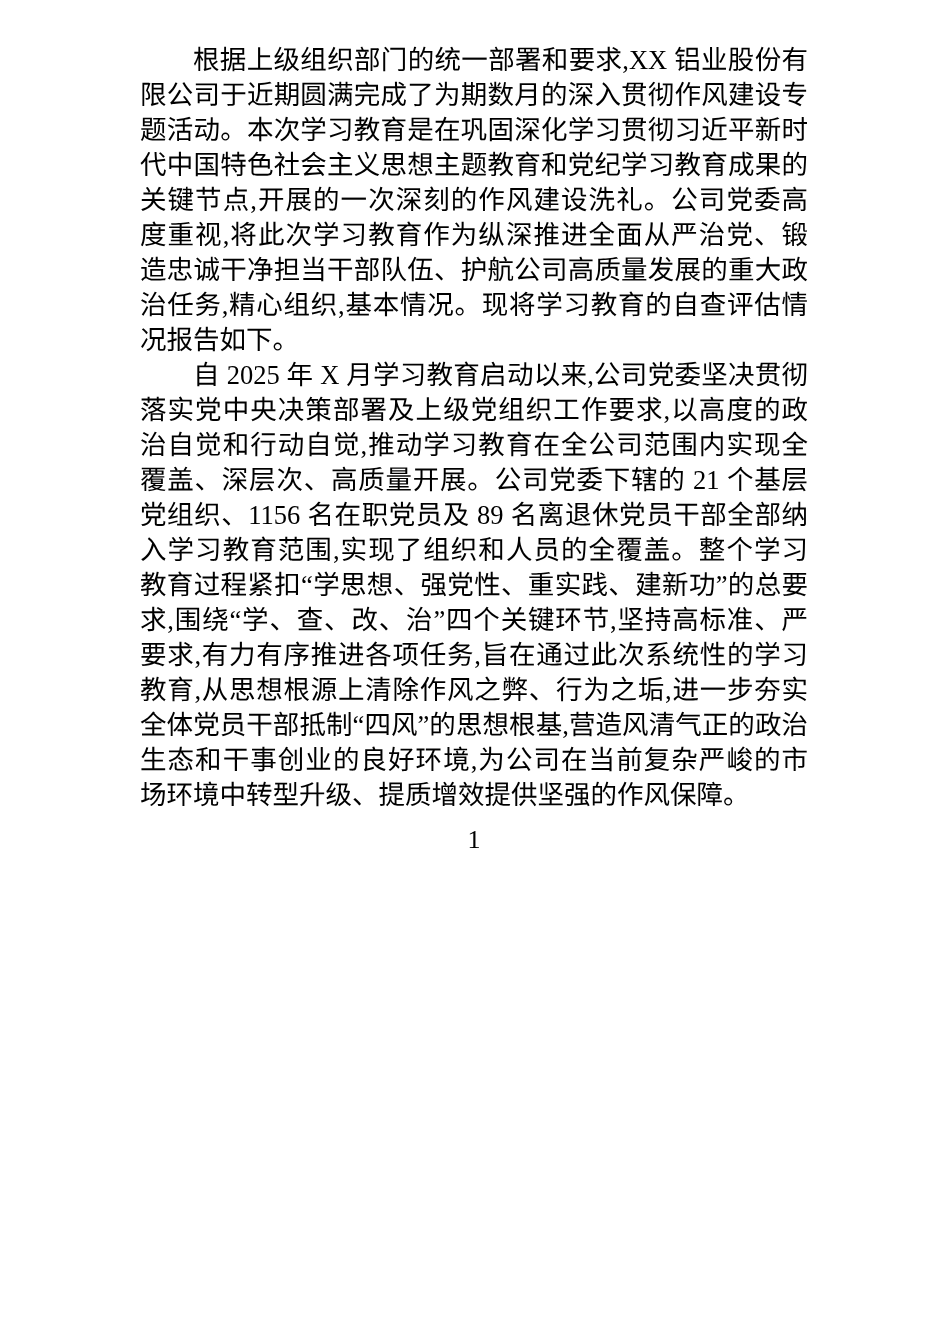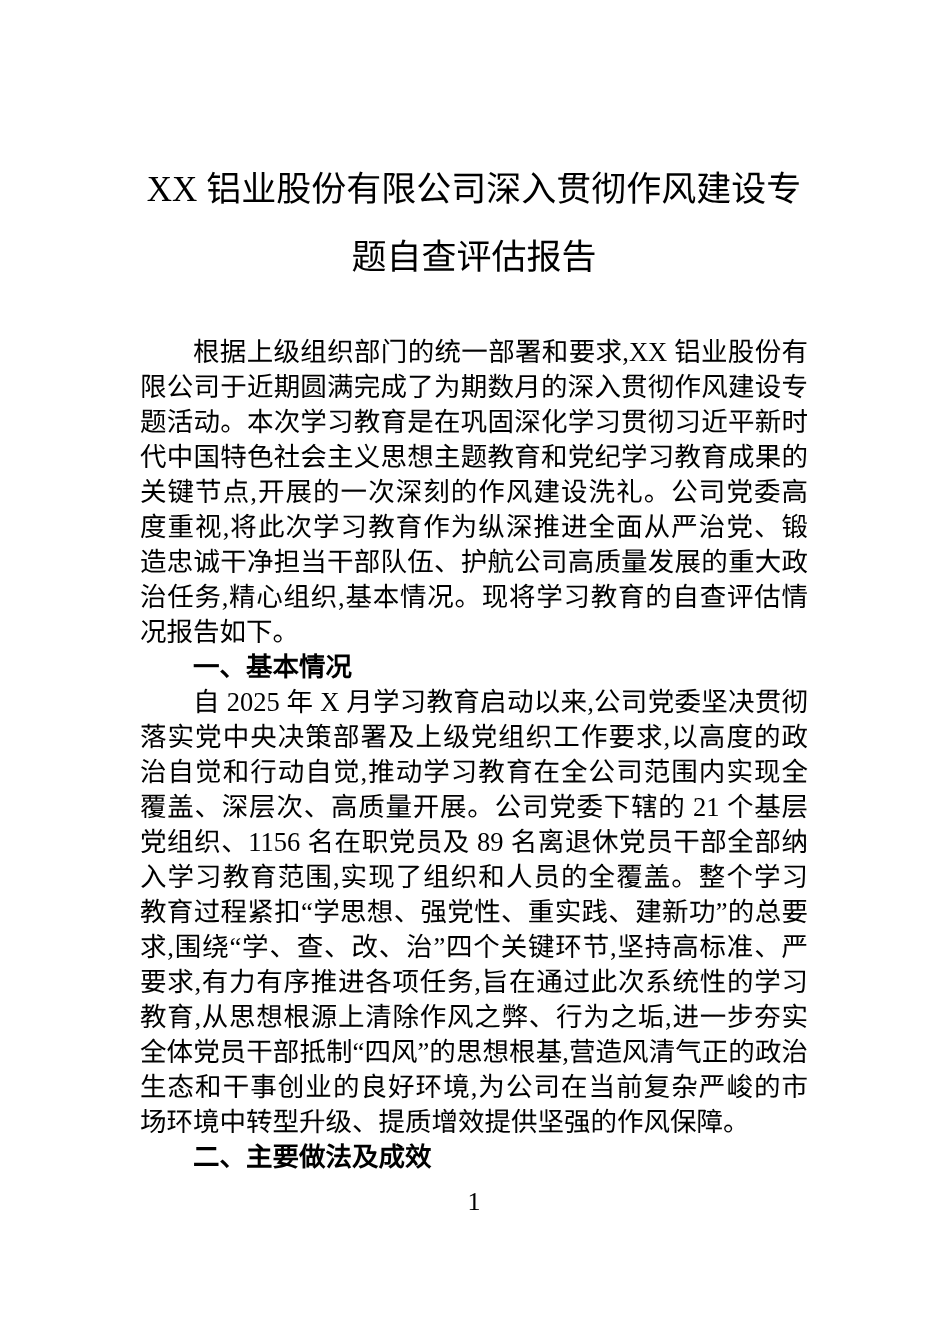--- a/index.html
+++ b/index.html
@@ -46,29 +46,26 @@
     font-size: 26px;
     line-height: 30px;
     text-align: center;
   }
 </style>
 </head>
 <body>
 
 <div class="page">
 
-  <h1 class="doc-title">XX 铝业股份有限公司深入贯彻作风建设专题自查评估报告</h1>
 
   <div class="doc-body">
 
     <p class="para">根据上级组织部门的统一部署和要求,XX 铝业股份有限公司于近期圆满完成了为期数月的深入贯彻作风建设专题活动。本次学习教育是在巩固深化学习贯彻习近平新时代中国特色社会主义思想主题教育和党纪学习教育成果的关键节点,开展的一次深刻的作风建设洗礼。公司党委高度重视,将此次学习教育作为纵深推进全面从严治党、锻造忠诚干净担当干部队伍、护航公司高质量发展的重大政治任务,精心组织,基本情况。现将学习教育的自查评估情况报告如下。</p>
 
-    <p class="para heading">一、基本情况</p>
 
     <p class="para">自 2025 年 X 月学习教育启动以来,公司党委坚决贯彻落实党中央决策部署及上级党组织工作要求,以高度的政治自觉和行动自觉,推动学习教育在全公司范围内实现全覆盖、深层次、高质量开展。公司党委下辖的 21 个基层党组织、1156 名在职党员及 89 名离退休党员干部全部纳入学习教育范围,实现了组织和人员的全覆盖。整个学习教育过程紧扣“学思想、强党性、重实践、建新功”的总要求,围绕“学、查、改、治”四个关键环节,坚持高标准、严要求,有力有序推进各项任务,旨在通过此次系统性的学习教育,从思想根源上清除作风之弊、行为之垢,进一步夯实全体党员干部抵制“四风”的思想根基,营造风清气正的政治生态和干事创业的良好环境,为公司在当前复杂严峻的市场环境中转型升级、提质增效提供坚强的作风保障。</p>
 
-    <p class="para heading">二、主要做法及成效</p>
 
   </div>
 
   <div class="page-number">1</div>
 
 </div>
 
 </body></html>

